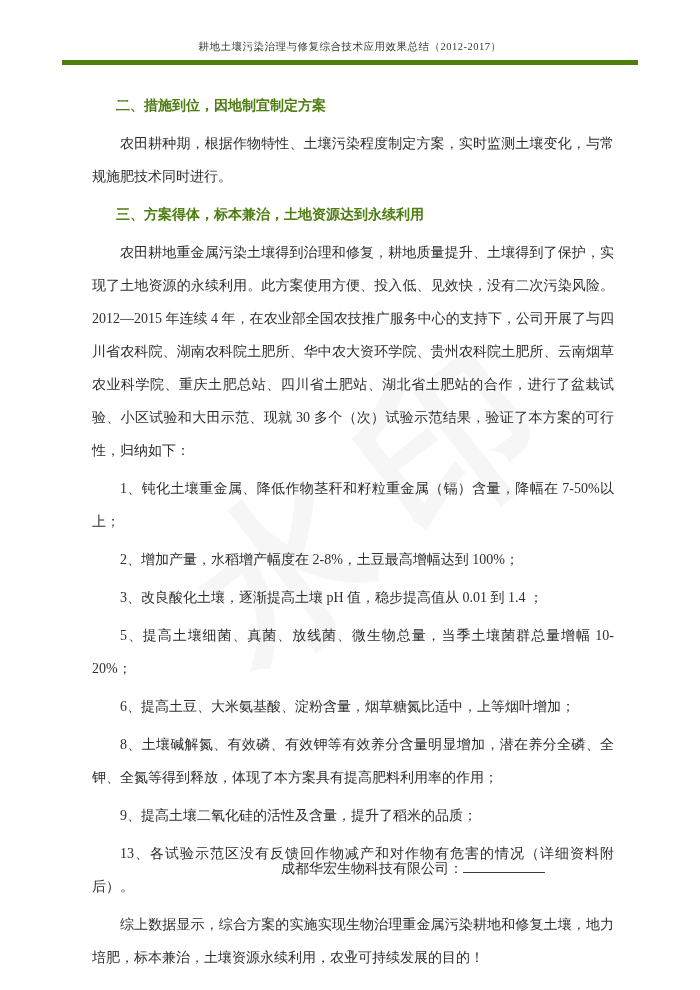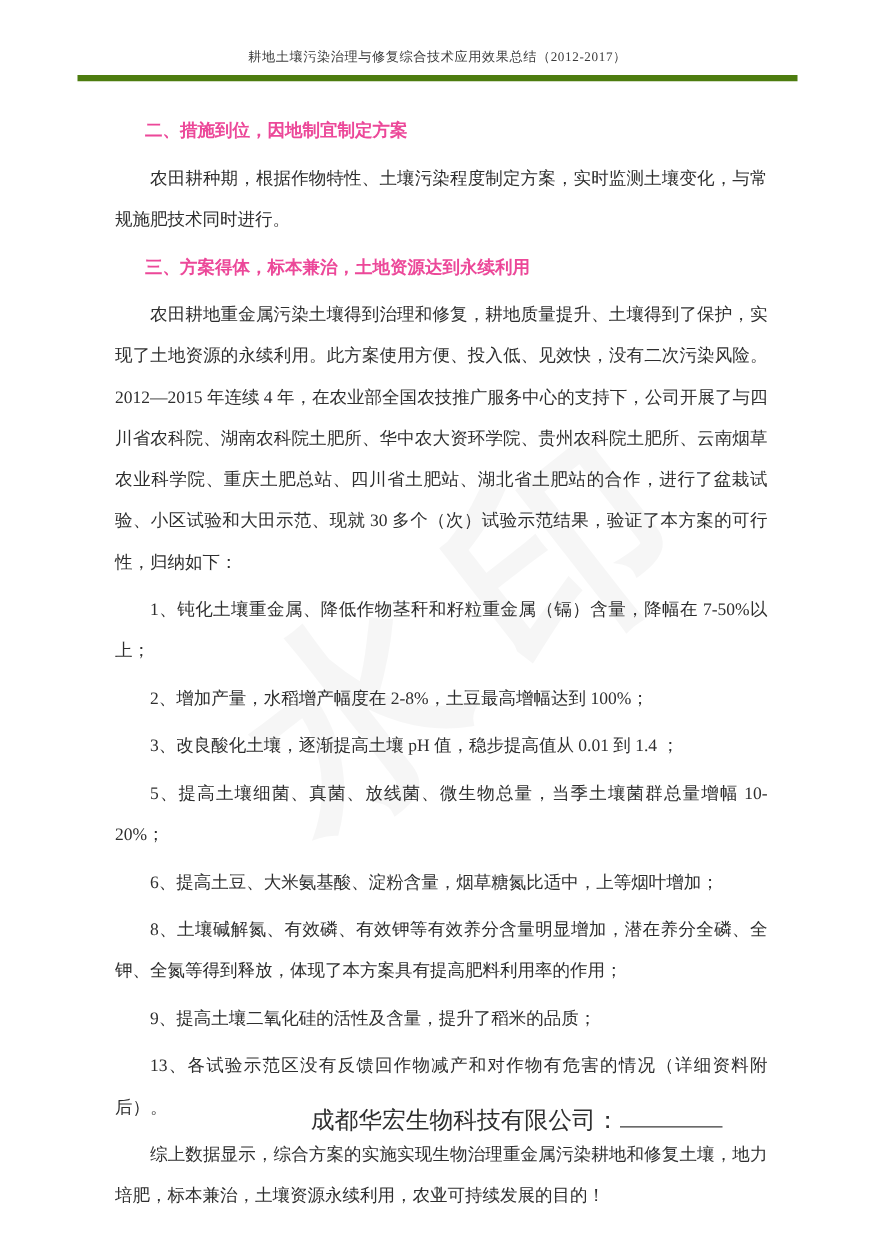--- a/index.html
+++ b/index.html
@@ -37,37 +37,37 @@
     position: absolute;
     top: 88px;
     left: 88px;
     width: 530px;
     font-size: 14px;
     line-height: 33px;
     text-align: justify;
   }
   .content .heading {
     font-weight: bold;
-    color: #ec4899;
+    color: #4d7c0f;
     text-indent: 2em;
     margin: 0;
     padding-top: 1px;
   }
   .content p.para {
     margin: 4px;
     text-indent: 2em;
     padding-top: 1px;
   }
   
   .signature {
     position: absolute;
-    top: 880px;
+    top: 852px;
     left: 88px;
     width: 530px;
-    font-size: 19px;
+    font-size: 14px;
     line-height: 33px;
   }
   .sig-company-row {
     text-align: center;
     padding-left: 120px;
     white-space: nowrap;
   }
   .sig-underline {
     display: inline-block;
     width: 82px;

